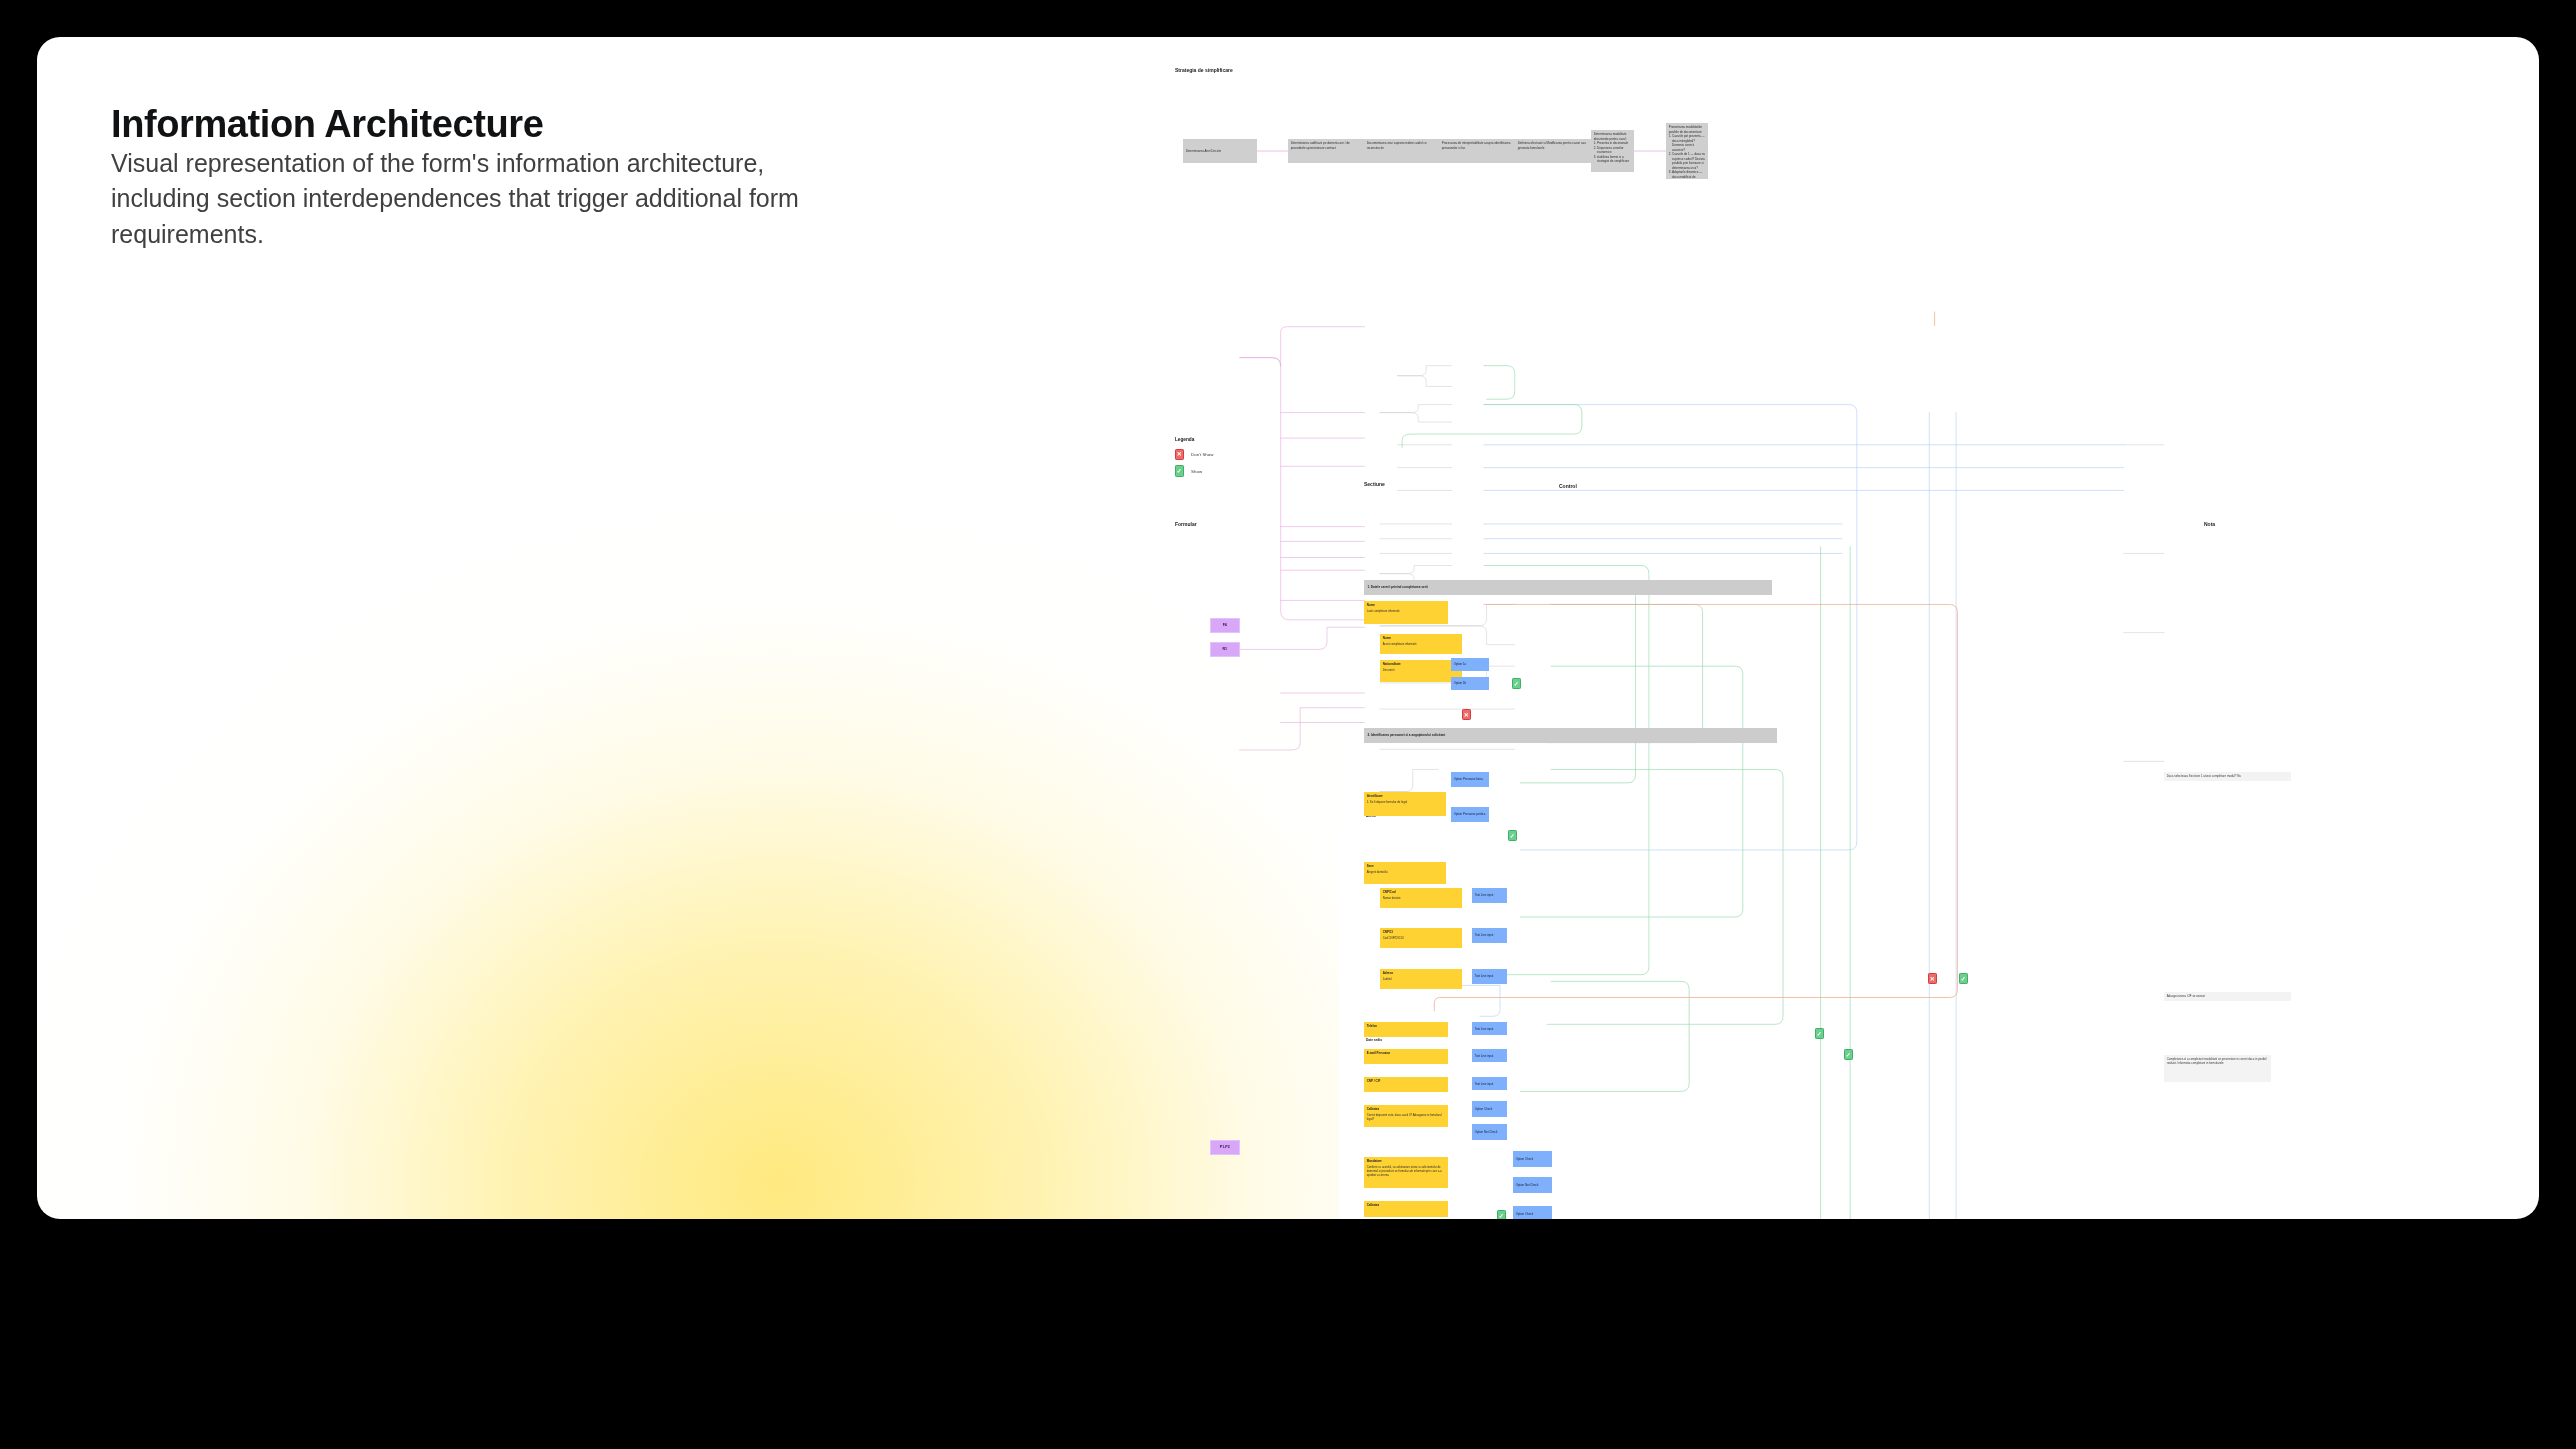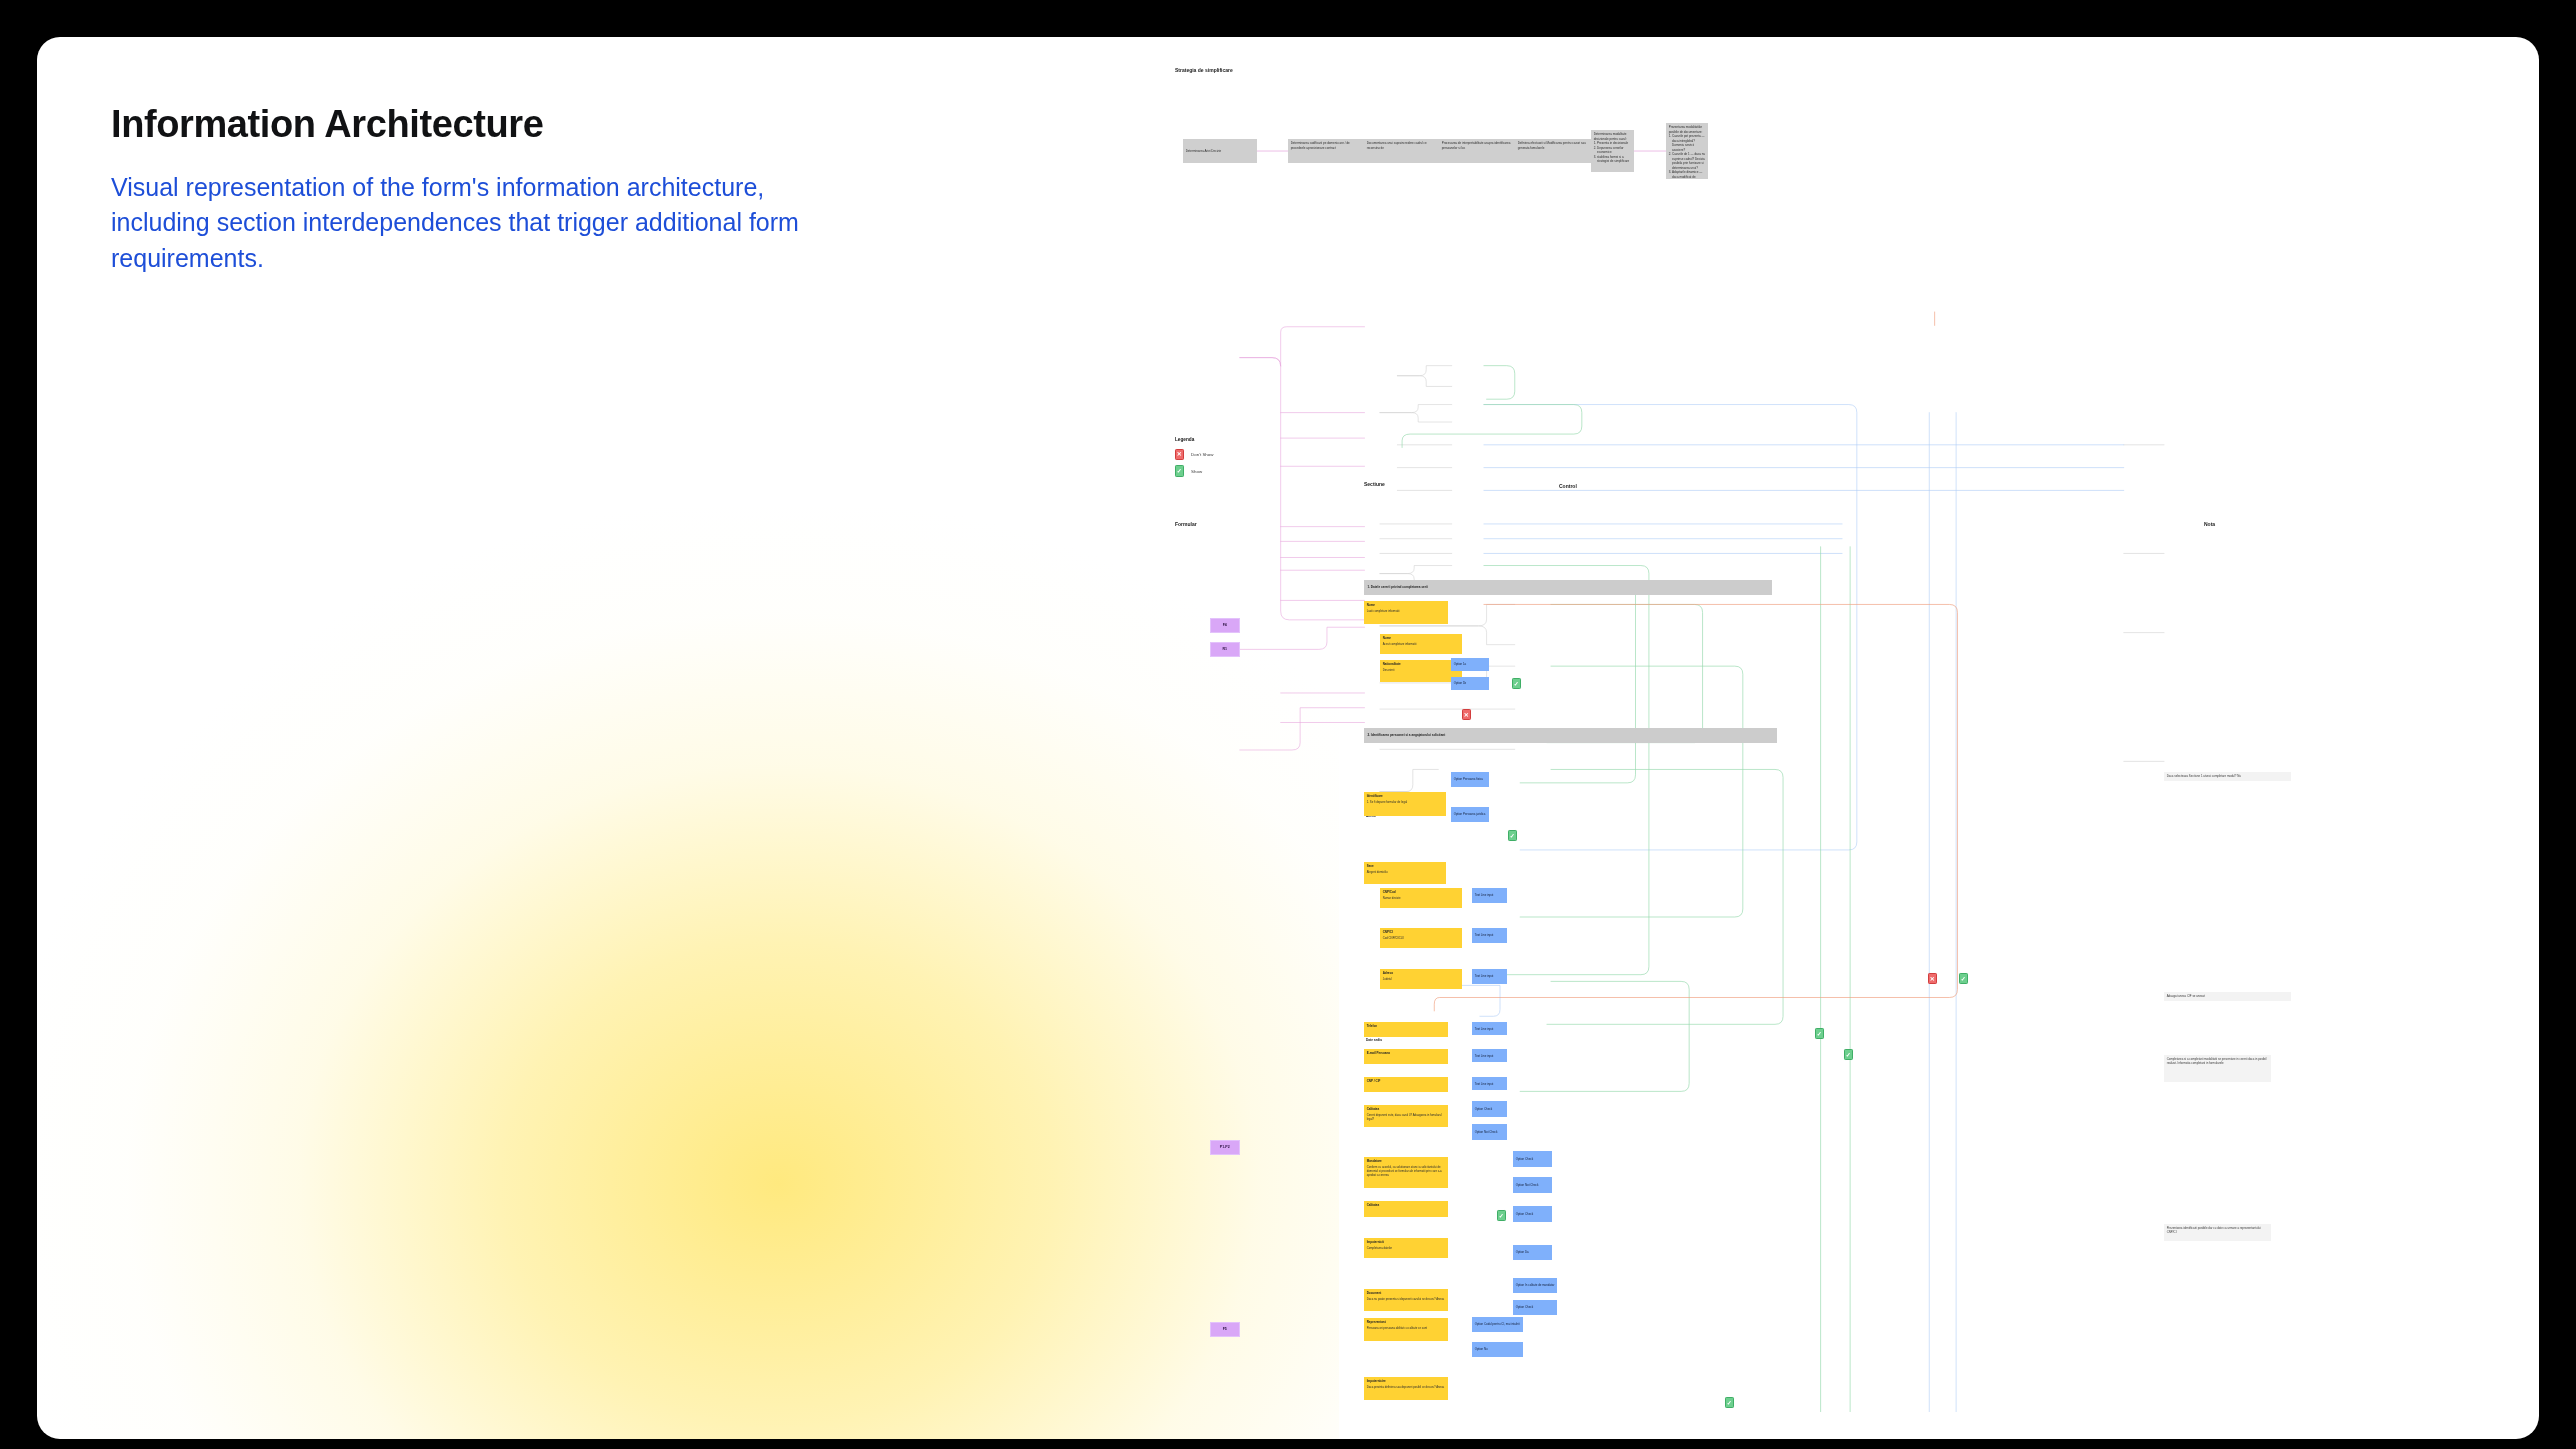--- a/index.html
+++ b/index.html
@@ -6,21 +6,21 @@
   html, body {
     width: 2576px; height: 1449px;
     background: #000;
     font-family: "Liberation Sans", sans-serif;
     overflow: hidden;
   }
 
   #card {
     position: absolute;
     left: 37px; top: 37px;
-    width: 2502px; height: 1402px;
+    width: 2502px; height: 1182px;
     background: #ffffff;
     border-radius: 23px;
     overflow: hidden;
   }
 
   
   #glow {
     position: absolute;
     left: -174px; top: 470px;
     width: 1476px; height: 1208px;
@@ -33,23 +33,22 @@
     pointer-events: none;
   }
 
   
   #headblock { position: absolute; left: 74px; top: 67px; width: 792px; }
   #title {
     font-size: 38px; font-weight: 700; color: #111214;
     letter-spacing: -0.4px; line-height: 1.1;
   }
   #subtitle {
-    margin-top: 24px;
     font-size: 25px; line-height: 1.42;
-    color: #1d4ed8; font-weight: 400;
+    color: #404040; font-weight: 400;
     max-width: 751px;
   }
 
   
   #canvas {
     position: absolute;
     left: 1134px; top: 0px;
     width: 1369px; height: 1375px;
     overflow: hidden;
   }

